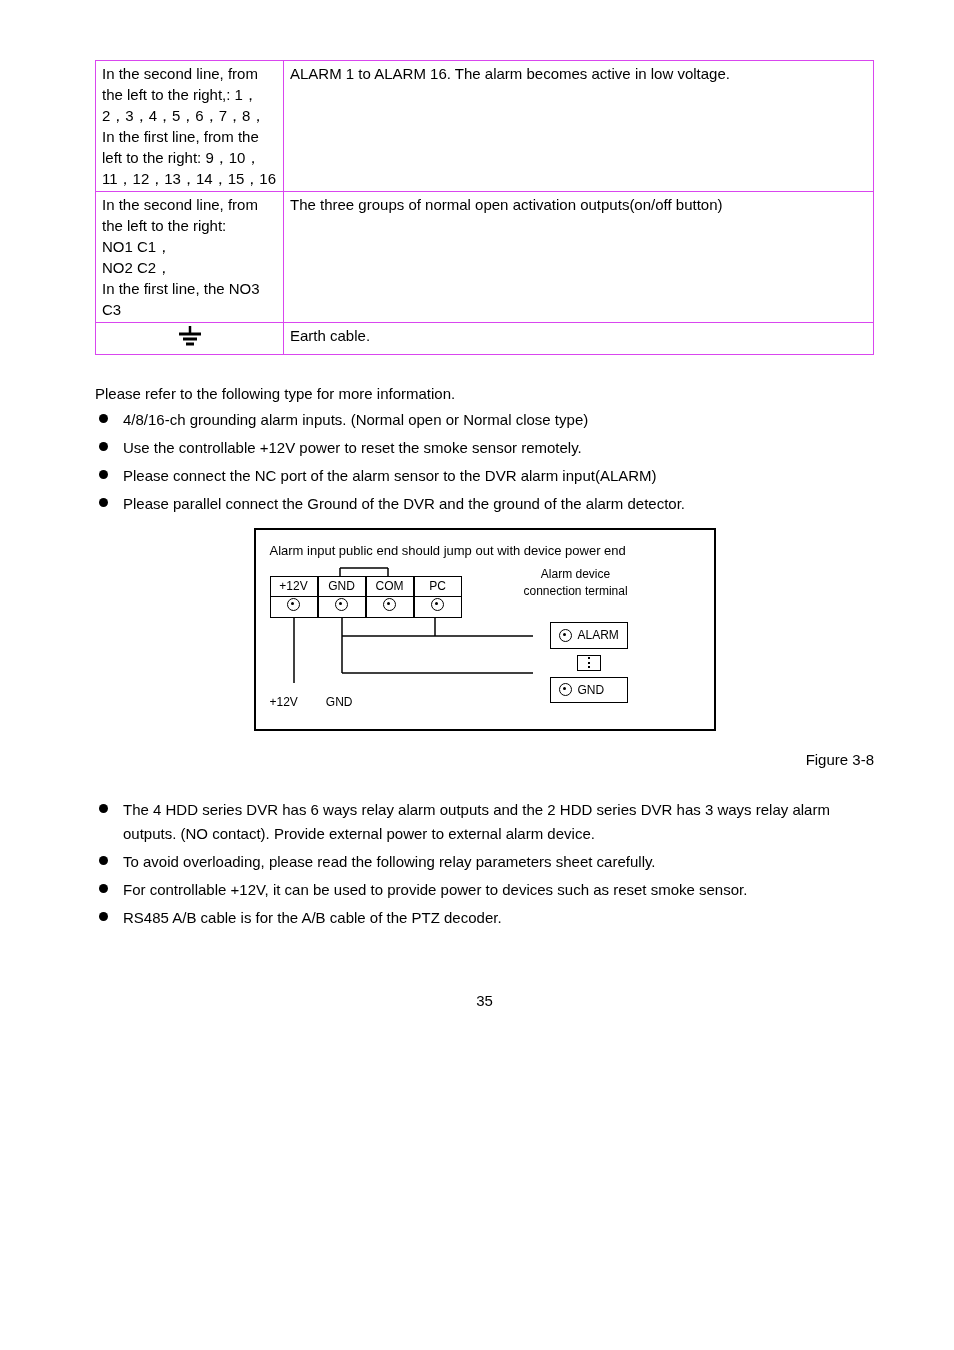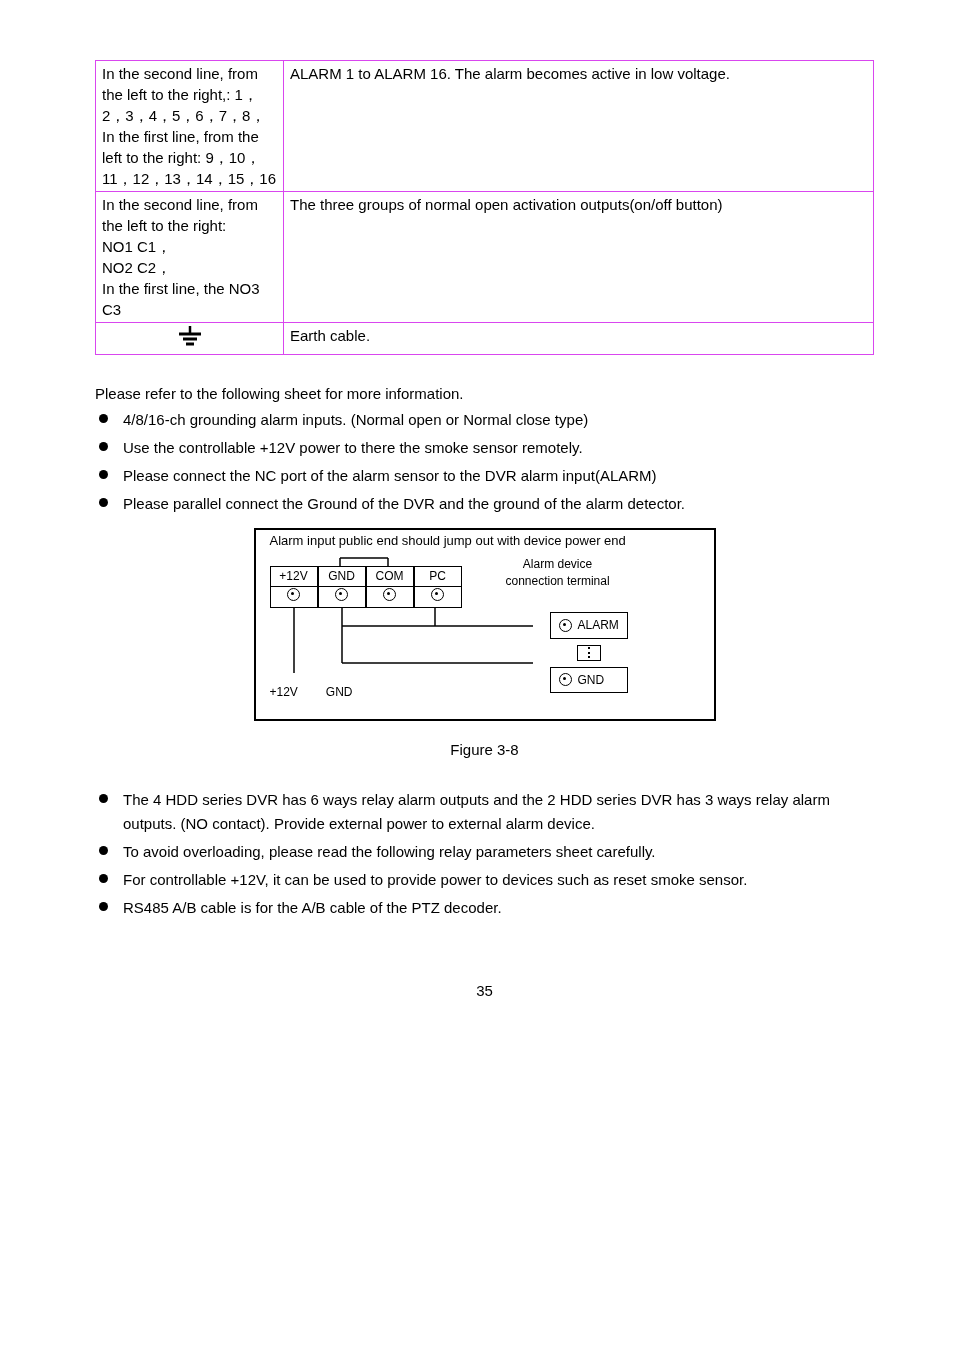--- a/index.html
+++ b/index.html
@@ -47,29 +47,29 @@
     background: #000;
     border-radius: 50%;
   }
   .diagram-wrap {
     text-align: center;
     margin: 8px 0 18px 0;
   }
   .diagram {
     display: inline-block;
     border: 2px solid #000;
-    padding: 2px 14px 18px 14px;
+    padding: 12px 14px 18px 14px;
     text-align: left;
     font-family: Arial, sans-serif;
     font-size: 13px;
     position: relative;
     width: 430px;
   }
   .fig-caption {
-    text-align: center;
+    text-align: right;
     margin: 18px 0 28px;
     font-size: 15px;
   }
   .page-num {
     text-align: center;
     margin-top: 60px;
     font-size: 15px;
   }
   .diag-title { font-size: 13px; margin-bottom: 2px; }
   .term-row { display: flex; align-items: stretch; }
@@ -139,25 +139,25 @@
           <line x1="8" y1="14" x2="22" y2="14" stroke="#000" stroke-width="3"></line>
           <line x1="11" y1="19" x2="19" y2="19" stroke="#000" stroke-width="3"></line>
         </svg>
       </span>
     </td>
     <td>Earth cable.</td>
   </tr>
 </tbody>
   </table>
 
-<div class="intro-line">Please refer to the following sheet for more information.</div>
+<div class="intro-line">Please refer to the following type for more information.</div>
 
 <ul class="bullets">
   <li>4/8/16-ch grounding alarm inputs. (Normal open or Normal close type)</li>
-  <li>Use the controllable +12V power to there the smoke sensor remotely.</li>
+  <li>Use the controllable +12V power to reset the smoke sensor remotely.</li>
   <li>Please connect the NC port of the alarm sensor to the DVR alarm input(ALARM)</li>
   <li>Please parallel connect the Ground of the DVR and the ground of the alarm detector.</li>
 </ul>
 
 <div class="diagram-wrap">
   <div class="diagram">
     <div class="diag-title">Alarm input public end should jump out with device power end</div>
 
     <div style="display:flex; align-items:flex-start; margin-top:6px;">
       <div>
@@ -173,21 +173,21 @@
           <div class="term-cell">COM</div>
           <div class="term-cell">PC</div>
         </div>
         <div class="term-row">
           <div class="term-cell-btm"><span class="circ"></span></div>
           <div class="term-cell-btm"><span class="circ"></span></div>
           <div class="term-cell-btm"><span class="circ"></span></div>
           <div class="term-cell-btm"><span class="circ"></span></div>
         </div>
       </div>
-      <div style="margin-left:40px; text-align:center; font-size:12px;">
+      <div style="margin-left:58px; text-align:center; font-size:12px;">
         <div>Alarm device</div>
         <div>connection terminal</div>
       </div>
     </div>
 
     <div style="position:relative; height:70px; margin-top:0;">
       <svg width="430" height="70" style="position:absolute;left:0;top:0">
 
         <line x1="24" y1="0" x2="24" y2="65" stroke="#000" stroke-width="1.5"></line>
         <line x1="72" y1="0" x2="72" y2="55" stroke="#000" stroke-width="1.5"></line>

